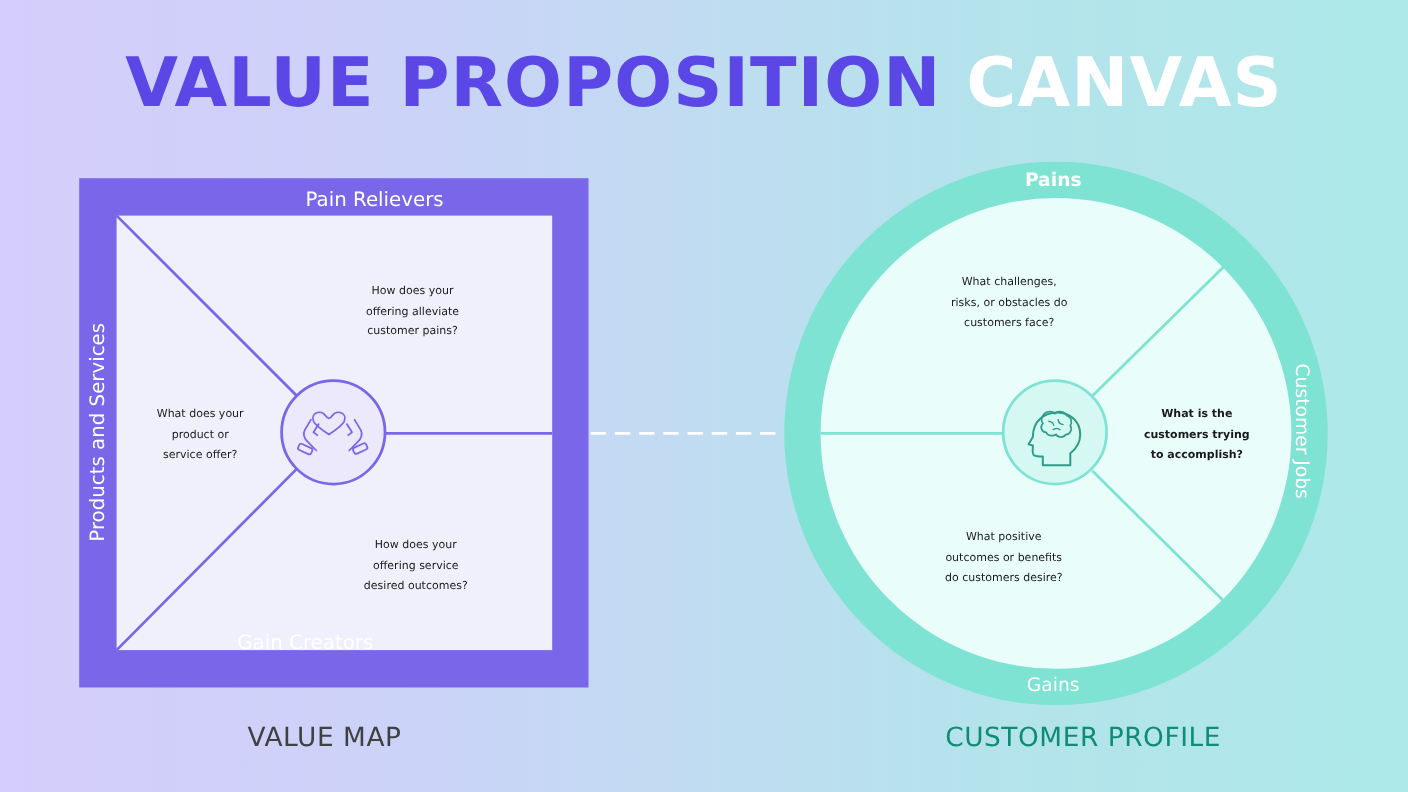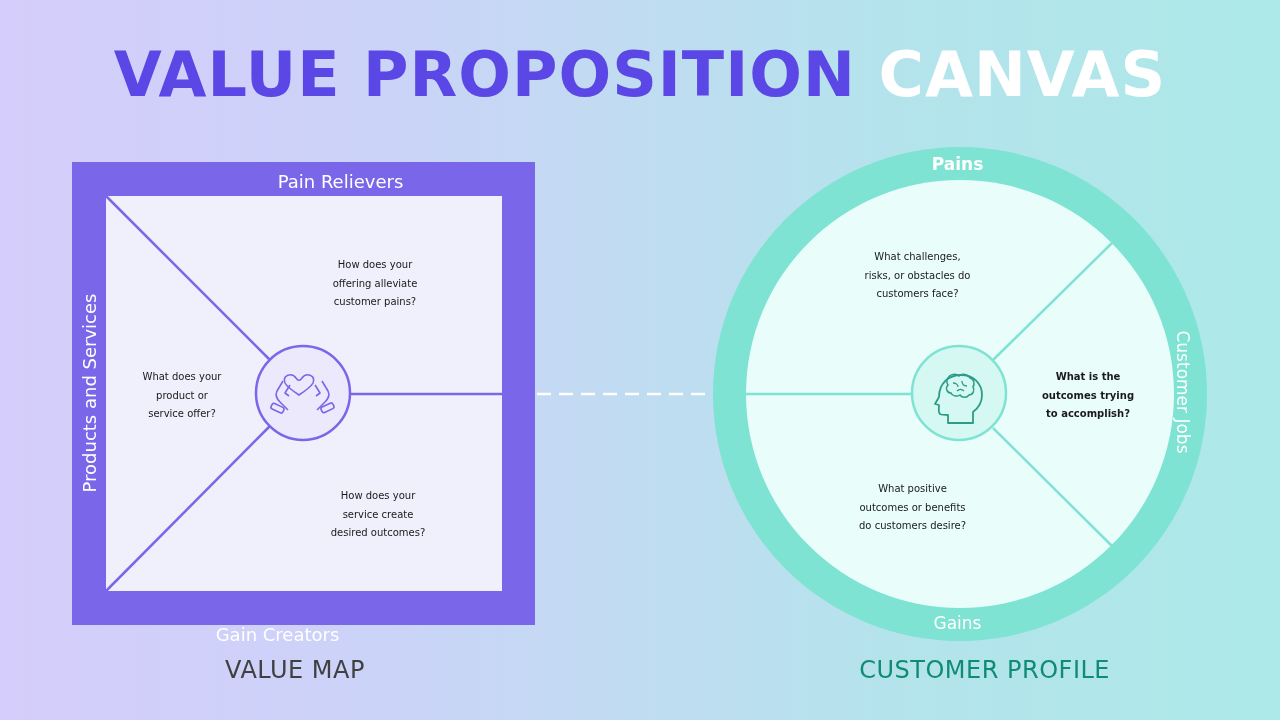--- a/index.html
+++ b/index.html
@@ -24,21 +24,21 @@
   }
   .vm-inner {
     position: absolute; left: 106px; top: 196px; width: 396px; height: 395px;
     background: #f0effc;
   }
   .vm-label {
     position: absolute; color: #ffffff; font-size: 18px; text-align: center;
     font-family: "DejaVu Sans", sans-serif;
   }
   .vm-top { left: 72px; top: 171px; width: 537px; }
-  .vm-bottom { left: 72px; top: 624px; width: 411px; }
+  .vm-bottom { left: 72px; top: 574px; width: 411px; }
   .vm-left {
     left: 89px; top: 393px; width: 260px; transform: translate(-50%, -50%) rotate(-90deg);
     white-space: nowrap;
   }
   svg.overlay { position: absolute; left: 0; top: 0; }
   .q {
     position: absolute; color: #1a1a1a; font-size: 10px; line-height: 18.5px;
     text-align: center; font-family: "DejaVu Sans", sans-serif;
   }
   .sub {
@@ -101,36 +101,36 @@
   <div>offering alleviate</div>
   <div>customer pains?</div>
 </div>
 <div class="q" style="left:112px; top:368px; width:140px;">
   <div>What does your</div>
   <div>product or</div>
   <div>service offer?</div>
 </div>
 <div class="q" style="left:293px; top:487px; width:170px;">
   <div>How does your</div>
-  <div>service create</div>
+  <div>offering service</div>
   <div>desired outcomes?</div>
 </div>
 
 <div class="ring-label" style="left:910px; top:154px; width:95px;font-weight:bold;">Pains</div>
 <div class="ring-label" style="left:910px; top:613px; width:95px;">Gains</div>
 <div class="ring-label" style="left:1183px; top:392px; width:160px; transform: translate(-50%,-50%) rotate(90deg); white-space:nowrap;">Customer Jobs</div>
 
 <div class="q" style="left:825px; top:248px; width:185px;">
   <div>What challenges,</div>
   <div>risks, or obstacles do</div>
   <div>customers face?</div>
 </div>
 <div class="q" style="left:1020px; top:368px; width:136px;font-weight:bold;">
   <div>What is the</div>
-  <div>outcomes trying</div>
+  <div>customers trying</div>
   <div>to accomplish?</div>
 </div>
 <div class="q" style="left:825px; top:480px; width:175px;">
   <div>What positive</div>
   <div>outcomes or benefits</div>
   <div>do customers desire?</div>
 </div>
 
 <div class="sub" style="left:180px; top:656px; width:230px; color:#404040;">VALUE MAP</div>
 <div class="sub" style="left:810px; top:656px; width:300px; color:#0f8c73;text-align:right;">CUSTOMER PROFILE</div>

